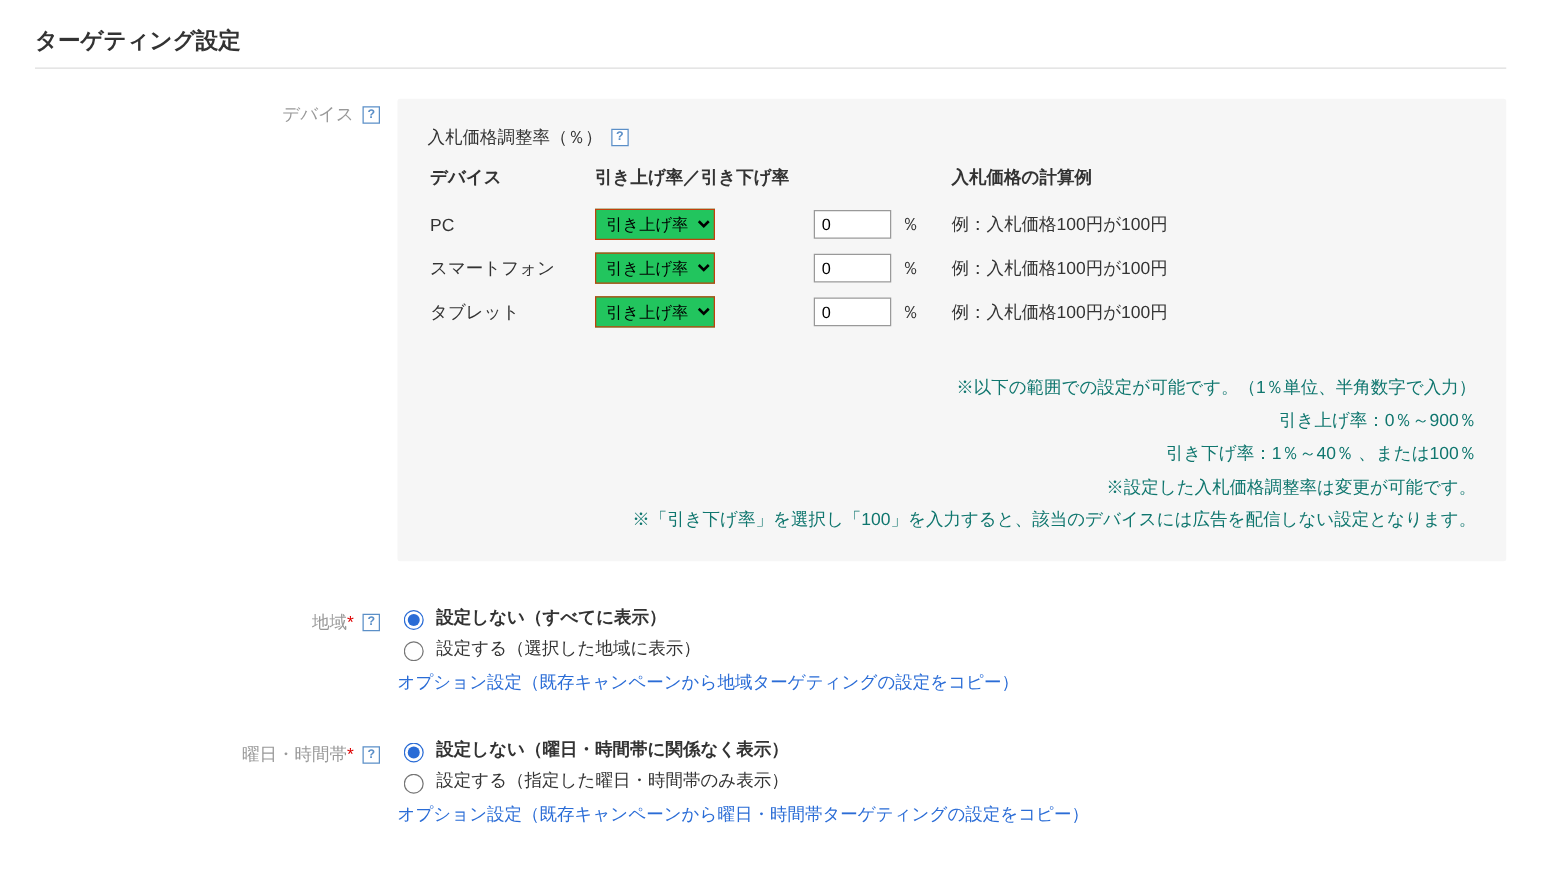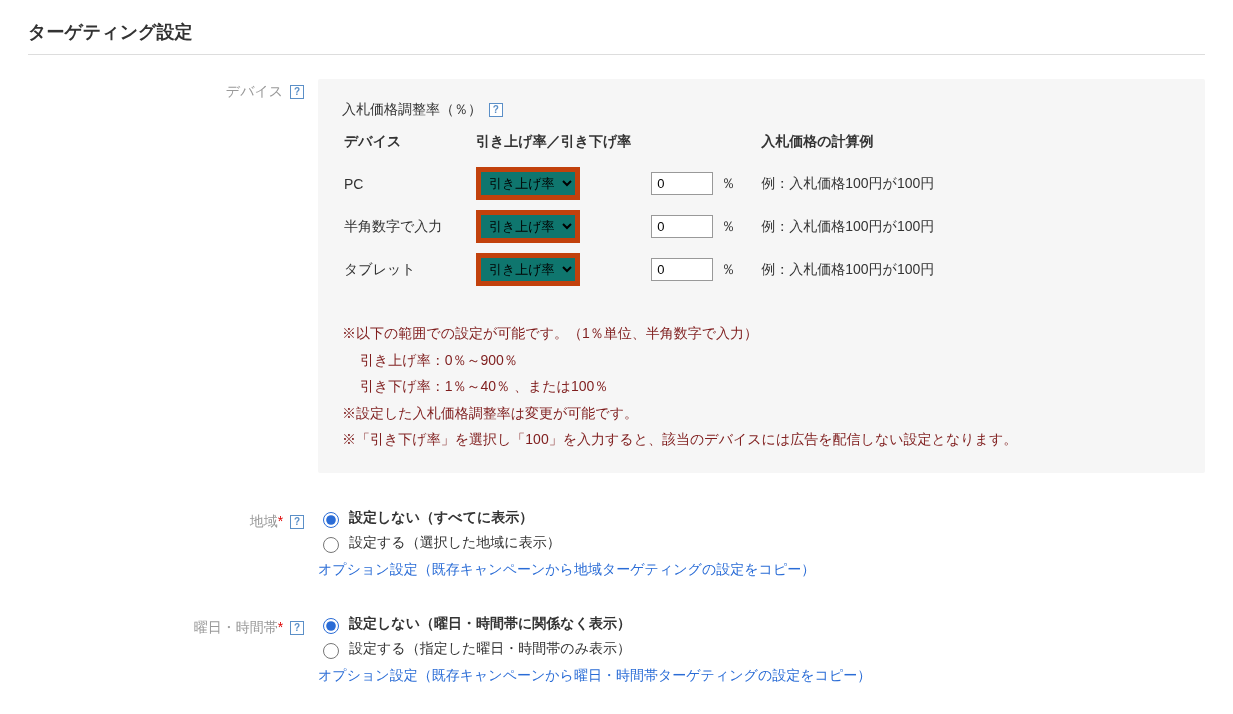--- a/index.html
+++ b/index.html
@@ -69,39 +69,40 @@
   }
   .dev-table td {
     padding: 4px 18px 4px 0;
     vertical-align: middle;
     white-space: nowrap;
   }
   .dev-table td:first-child { min-width: 130px; margin-left: 28px; }
   .rate-select {
     font-size: 13px;
     padding: 3px 4px;
-    border: 5px solid #c2410c;
-    background: #0f766e;
+    border: 1px solid #c2410c;
+    background: #22c55e;
     font-family: Liberation Serif, serif;
   }
   .rate-input {
     width: 62px;
     font-size: 13px;
     padding: 3px 5px;
     border: 1px solid #999;
     background:#fff;
   }
   .pct { margin: 0 6px 0 4px; }
   .calc-ex { color: #333; }
   .calc-ex b { font-weight: normal; }
   .notes {
     margin-top: 28px;
     line-height: 1.9;
     font-size: 14px;
-    color: #7f1d1d;
+    color: #0f766e;
+    text-align: right;
   }
   .notes .indent { padding-left: 18px; display: block; }
   .radio-line {
     display: flex;
     align-items: center;
     margin-bottom: 6px;
     font-size: 14px;
   }
   .radio-line input[type=radio] {
     width: 16px;
@@ -155,21 +156,21 @@
             </td>
             <td>
               <input class="rate-input" value="0" style="">
               <span class="pct">％</span>
             </td>
             <td class="calc-ex">
               <span>例：入札価格100円が</span><b>100円</b>
             </td>
           </tr>
           <tr>
-            <td>半角数字で入力</td>
+            <td>スマートフォン</td>
             <td>
               <select class="rate-select">
                 <option>引き上げ率</option>
               </select>
             </td>
             <td>
               <input class="rate-input" value="0" style="">
               <span class="pct">％</span>
             </td>
             <td class="calc-ex">

